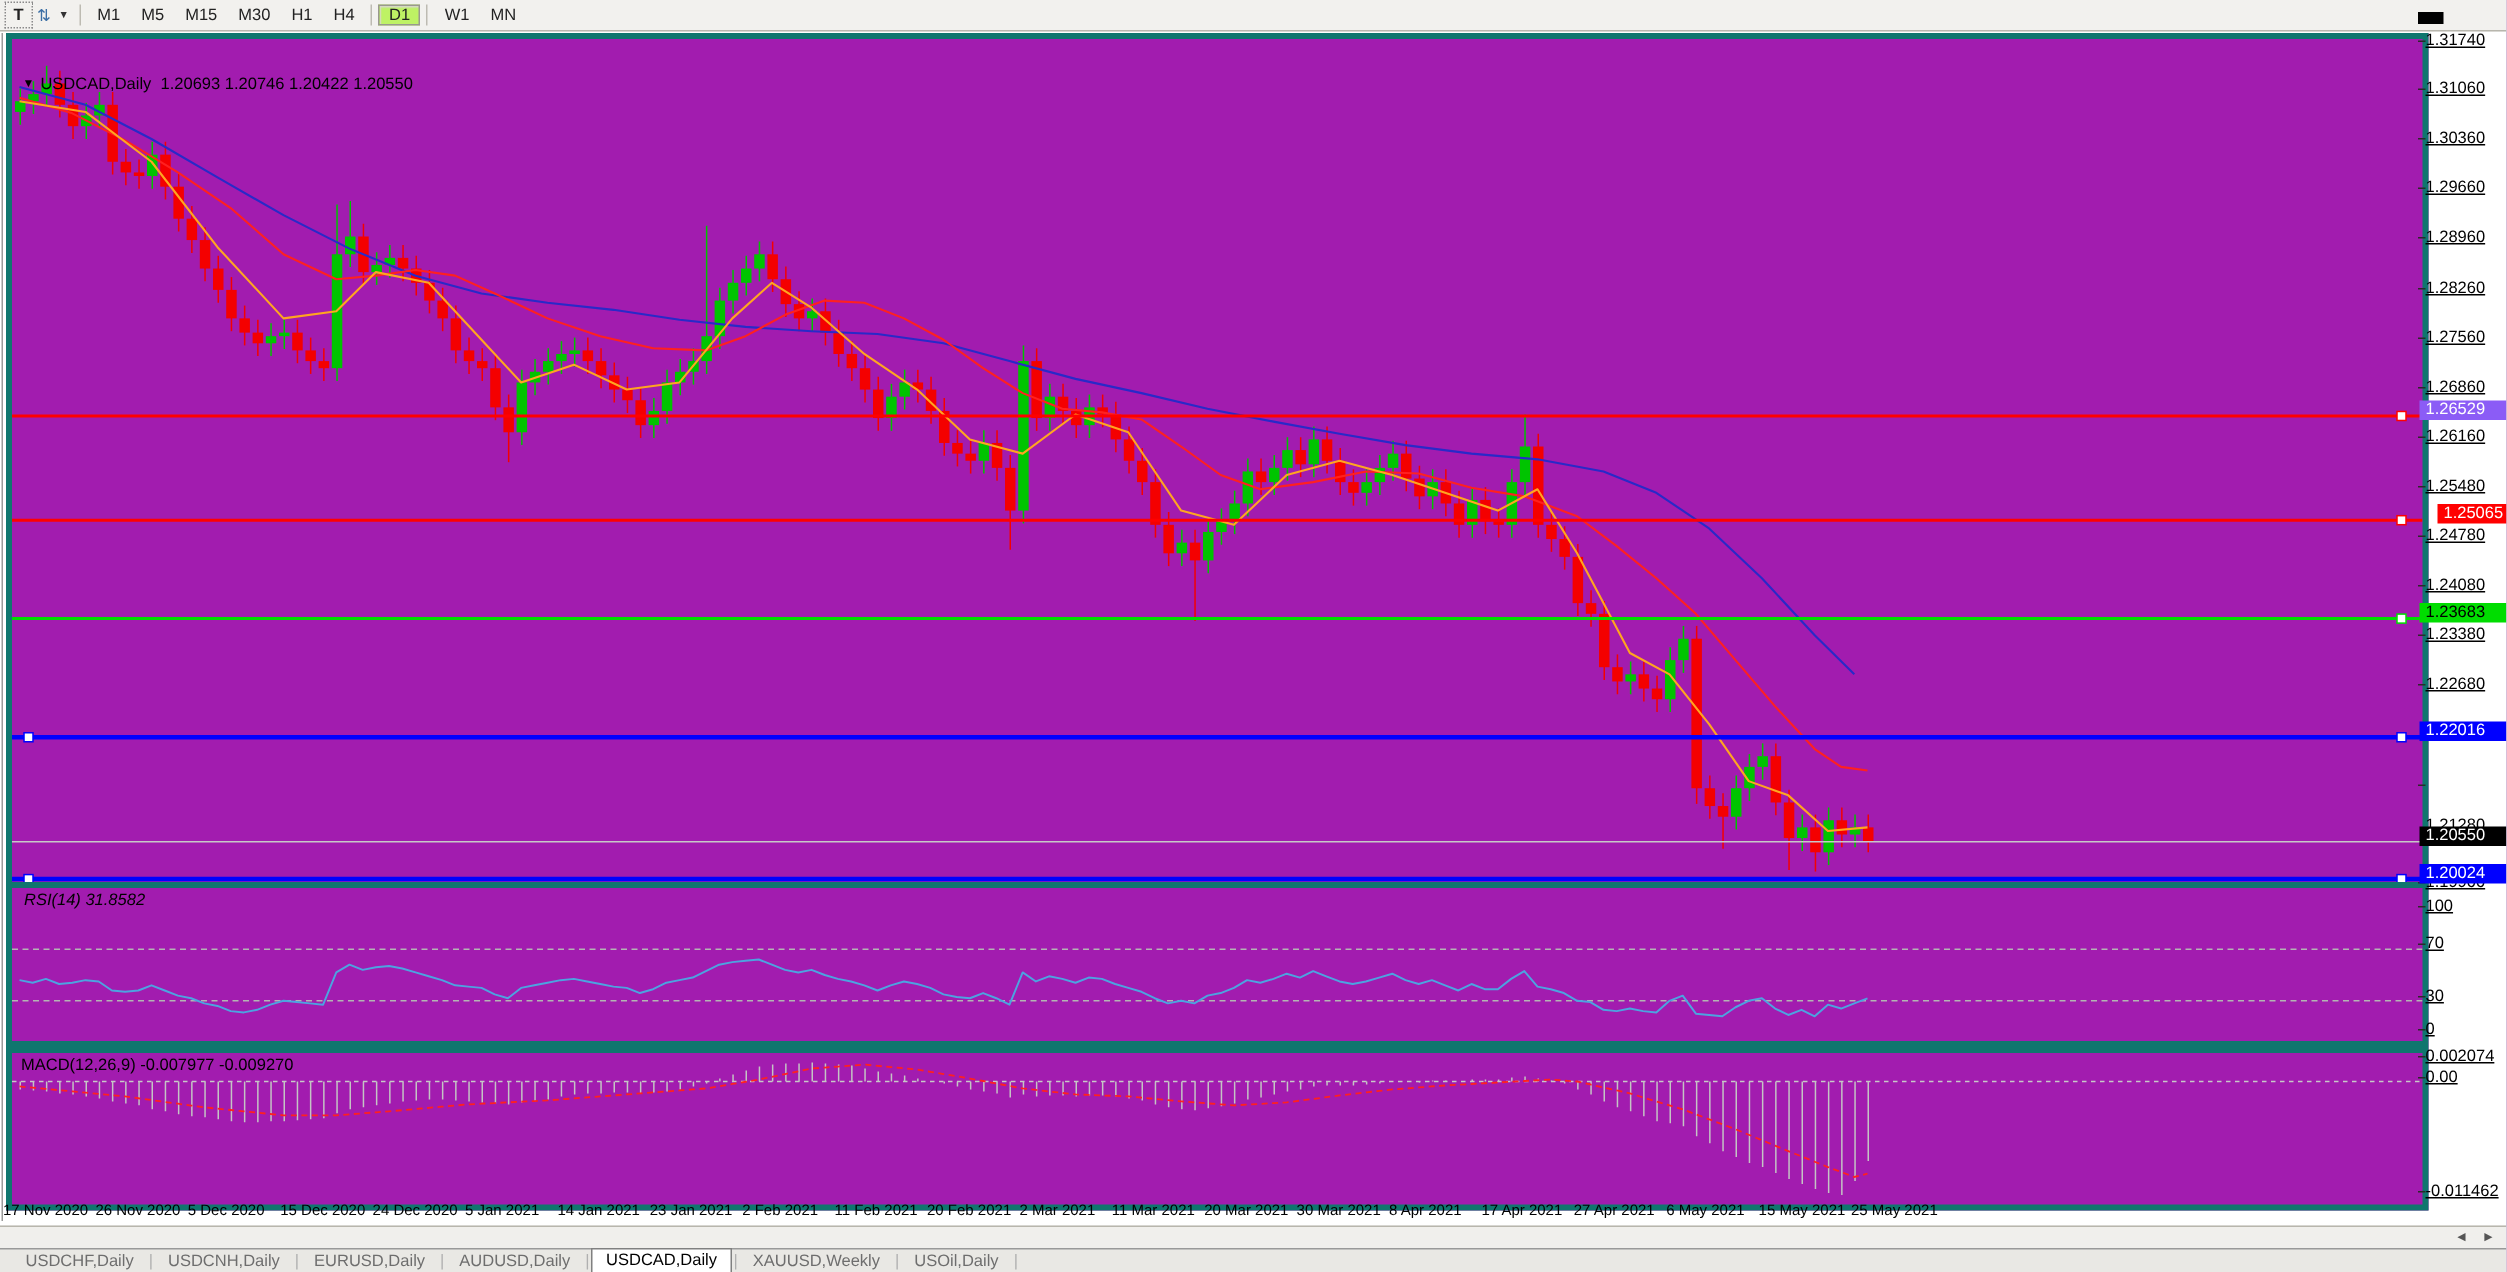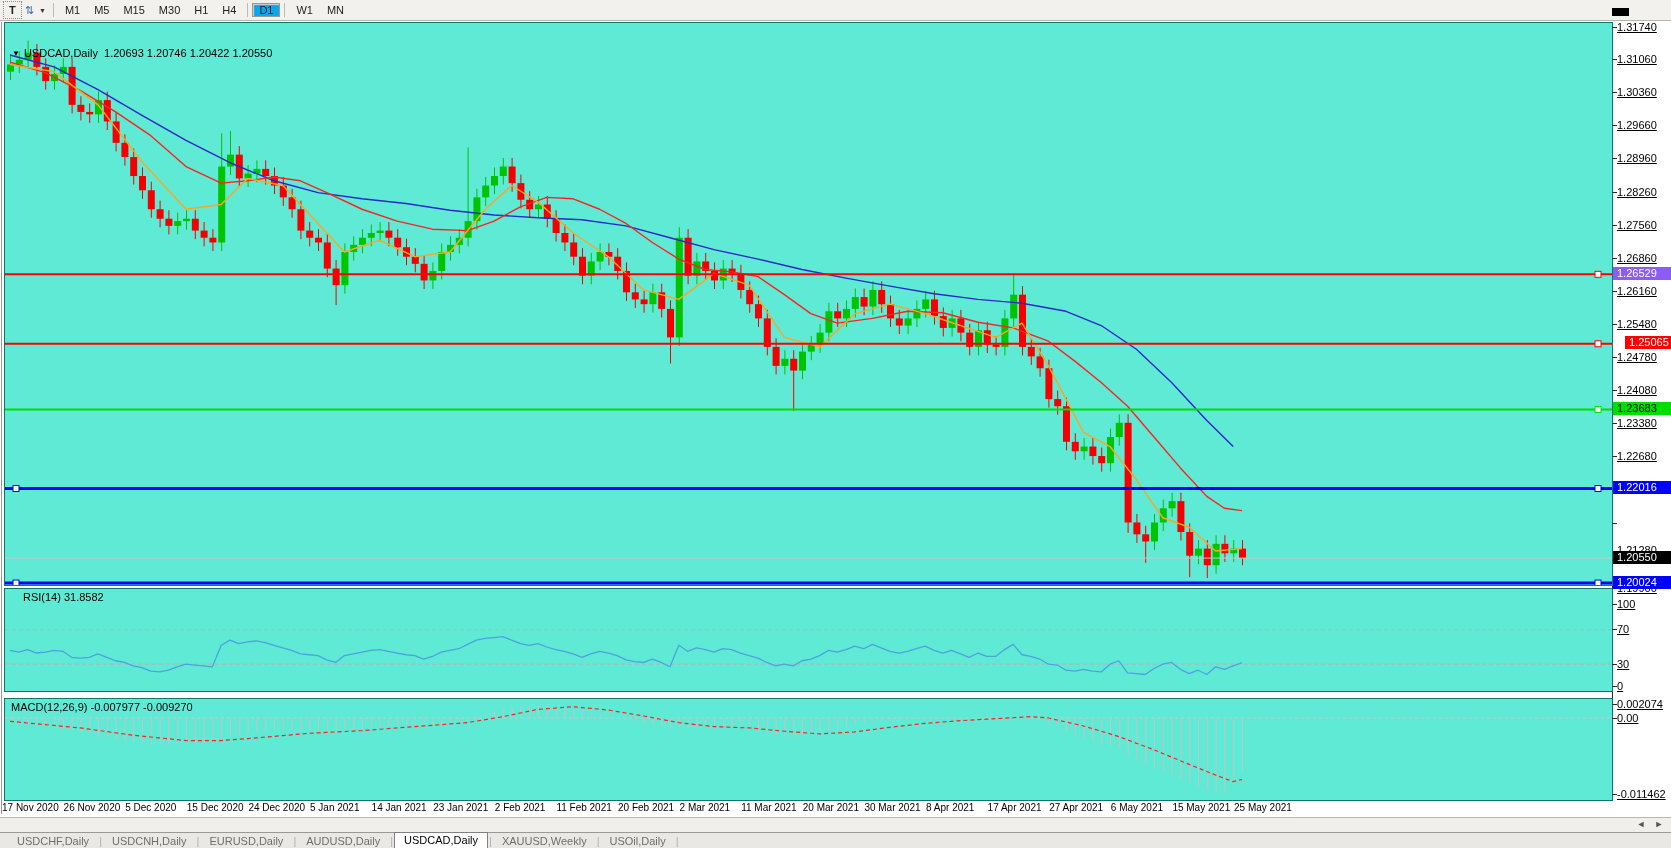--- a/index.html
+++ b/index.html
@@ -7,24 +7,24 @@
        font-family:"Liberation Sans","DejaVu Sans",sans-serif;-webkit-font-smoothing:none;}
   
   #toolbar{position:absolute;left:0;top:0;width:1671px;height:20px;background:#f2f1ee;
            border-bottom:1px solid #b8b6ad;display:flex;align-items:center;font-size:11px;color:#222;}
   .tbtn{height:16px;line-height:16px;padding:0 5px;margin:0 1px;cursor:default;}
   #texttool{border:1px dotted #8a8a8a;margin-left:3px;font-weight:bold;}
   .tool-icon{font-size:11px;color:#3a6ea5;padding:0 2px;}
   .caret{font-size:7px;color:#333;padding:0 3px;}
   .tsep{width:1px;height:14px;background:#bdbbb2;margin:0 4px;}
   .tf{padding:1px 7px;color:#222;}
-  .tf.active{background:#0ea5e9;border:1px solid #9a988f;box-shadow:inset 1px 1px 1px #d8d6cd;padding:0 6px;}
+  .tf.active{background:#bef264;border:1px solid #9a988f;box-shadow:inset 1px 1px 1px #d8d6cd;padding:0 6px;}
   #corner-box{position:absolute;left:1612px;top:8px;width:17px;height:8px;background:#000;}
   
-  .panel{position:absolute;left:4px;background:#5eead4;border:1px solid #0f766e;}
+  .panel{position:absolute;left:4px;background:#a21caf;border:4px solid #0f766e;}
   #axis-vline{position:absolute;left:1612px;top:22px;width:1px;height:779px;background:#2a2a2a;}
   #left-edge{position:absolute;left:1px;top:22px;width:1px;height:792px;background:#9a9a9a;}
   svg{position:absolute;left:0;top:0;}
   
   #chart-title{position:absolute;left:7px;top:24px;font-size:11px;color:#000;white-space:pre;}
   #chart-title .tri{font-size:8px;vertical-align:1px;padding-right:4px;}
   
   .ax-label{position:absolute;left:1617px;width:52px;font-size:11px;color:#000;height:12px;line-height:12px;text-decoration:underline;}
   .ax-tick{position:absolute;left:1612px;width:5px;height:1px;background:#2a2a2a;}
   .px-box{position:absolute;left:1613px;width:54px;height:13px;font-size:11px;line-height:13px;padding-left:4px;}
@@ -374,21 +374,21 @@
       </svg>
     <div id="chart-title"><span class="tri">▼</span><span>USDCAD,Daily</span>  <span>1.20693</span> <span>1.20746</span> <span>1.20422</span> <span>1.20550</span></div>
   </div>
 
   <div class="panel" id="rsi-panel" style="top:588px;width:1607px;height:102px;">
     <svg id="rsi-svg" width="1607" height="102">
         <line x1="0" y1="40.799999999999955" x2="1607" y2="40.799999999999955" stroke="#b4b4b4" stroke-dasharray="4 3"></line>
         <line x1="0" y1="75.20000000000005" x2="1607" y2="75.20000000000005" stroke="#b4b4b4" stroke-dasharray="4 3"></line>
         <polyline points="5,61.440000000000055 13.8,63.15999999999997 22.6,60.58000000000004 31.400000000000006,64.01999999999998 40.2,63.15999999999997 49,61.440000000000055 57.800000000000004,62.299999999999955 66.60000000000001,68.32000000000005 75.4,69.17999999999995 84.2,68.32000000000005 93,64.88 101.80000000000001,68.32000000000005 110.60000000000001,71.75999999999999 119.4,73.48000000000002 128.20000000000002,76.91999999999996 137,78.63999999999999 145.8,82.08000000000004 154.60000000000002,82.94000000000005 163.4,81.22000000000003 172.20000000000002,77.77999999999997 181,75.20000000000005 189.8,76.05999999999995 198.60000000000002,76.91999999999996 207.4,77.77999999999997 216.20000000000002,56.27999999999997 225.00000000000003,51.120000000000005 233.8,54.559999999999945 242.60000000000002,52.84000000000003 251.40000000000003,51.98000000000002 260.20000000000005,53.700000000000045 269,56.27999999999997 277.8,58.860000000000014 286.6,61.440000000000055 295.40000000000003,64.88 304.20000000000005,65.74000000000001 313,66.60000000000002 321.8,70.89999999999998 330.6,73.48000000000002 339.40000000000003,66.60000000000002 348.20000000000005,64.88 357,63.15999999999997 365.8,61.440000000000055 374.6,60.58000000000004 383.40000000000003,62.299999999999955 392.20000000000005,64.01999999999998 401.00000000000006,65.74000000000001 409.8,66.60000000000002 418.6,70.03999999999996 427.40000000000003,67.46000000000004 436.20000000000005,63.15999999999997 445.00000000000006,61.440000000000055 453.8,59.72000000000003 462.6,55.41999999999996 471.40000000000003,51.120000000000005 480.20000000000005,49.39999999999998 489.00000000000006,48.539999999999964 497.80000000000007,47.67999999999995 506.6,51.120000000000005 515.4000000000001,54.559999999999945 524.2,56.27999999999997 533,54.559999999999945 541.8000000000001,58 550.6,60.58000000000004 559.4000000000001,62.299999999999955 568.2,64.88 577,68.32000000000005 585.8000000000001,64.88 594.6,62.299999999999955 603.4000000000001,64.01999999999998 612.2,66.60000000000002 621,70.89999999999998 629.8000000000001,72.62 638.6,73.48000000000002 647.4000000000001,70.03999999999996 656.2,73.48000000000002 665,77.77999999999997 673.8000000000001,56.27999999999997 682.6,62.299999999999955 691.4000000000001,58.860000000000014 700.2,60.58000000000004 709,63.15999999999997 717.8000000000001,59.72000000000003 726.6,60.58000000000004 735.4000000000001,64.01999999999998 744.2,66.60000000000002 753.0000000000001,69.17999999999995 761.8000000000001,73.48000000000002 770.6,76.91999999999996 779.4000000000001,75.20000000000005 788.2,76.91999999999996 797.0000000000001,71.75999999999999 805.8000000000001,70.03999999999996 814.6,66.60000000000002 823.4000000000001,61.440000000000055 832.2,63.15999999999997 841.0000000000001,60.58000000000004 849.8000000000001,57.139999999999986 858.6,59.72000000000003 867.4000000000001,55.41999999999996 876.2,58.860000000000014 885.0000000000001,62.299999999999955 893.8000000000001,64.01999999999998 902.6,62.299999999999955 911.4000000000001,59.72000000000003 920.2,57.139999999999986 929.0000000000001,61.440000000000055 937.8000000000001,64.01999999999998 946.6,61.440000000000055 955.4000000000001,64.88 964.2,68.32000000000005 973.0000000000001,64.01999999999998 981.8000000000001,67.46000000000004 990.6000000000001,67.46000000000004 999.4000000000001,60.58000000000004 1008.2,55.41999999999996 1017.0000000000001,65.74000000000001 1025.8000000000002,67.46000000000004 1034.6000000000001,70.03999999999996 1043.4,75.20000000000005 1052.2,76.05999999999995 1061,81.22000000000003 1069.8000000000002,82.08000000000004 1078.6000000000001,80.36000000000001 1087.4,82.08000000000004 1096.2,82.94000000000005 1105,75.20000000000005 1113.8000000000002,71.75999999999999 1122.6000000000001,83.79999999999995 1131.4,84.65999999999997 1140.2,85.51999999999998 1149,79.5 1157.8000000000002,75.20000000000005 1166.6000000000001,73.48000000000002 1175.4,80.36000000000001 1184.2,84.65999999999997 1193,81.22000000000003 1201.8000000000002,85.51999999999998 1210.6000000000001,77.77999999999997 1219.4,80.36000000000001 1228.2,76.91999999999996 1237,73.60040000000004" fill="none" stroke="#4da3e0" stroke-width="1.3" stroke-linejoin="round"></polyline>
       </svg>
-    <div class="ind-label" style="left:18px;top:2px;">RSI(14) 31.8582</div>
+    <div class="ind-label" style="left:8px;top:2px;font-style:italic;">RSI(14) 31.8582</div>
   </div>
 
   <div class="panel" id="macd-panel" style="top:698px;width:1607px;height:101px;">
     <svg id="macd-svg" width="1607" height="101">
         <line x1="0" y1="19" x2="1607" y2="19" stroke="#c8c8c8" stroke-dasharray="3 3"></line>
         <g>
           <line x1="5.5" y1="19" x2="5.5" y2="24.3048" stroke="#c4c4c4" stroke-width="1"></line>
           <line x1="14.3" y1="19" x2="14.3" y2="24.967899999999986" stroke="#c4c4c4" stroke-width="1"></line>
           <line x1="23.1" y1="19" x2="23.1" y2="25.630999999999972" stroke="#c4c4c4" stroke-width="1"></line>
           <line x1="31.900000000000006" y1="19" x2="31.900000000000006" y2="26.957199999999943" stroke="#c4c4c4" stroke-width="1"></line>

